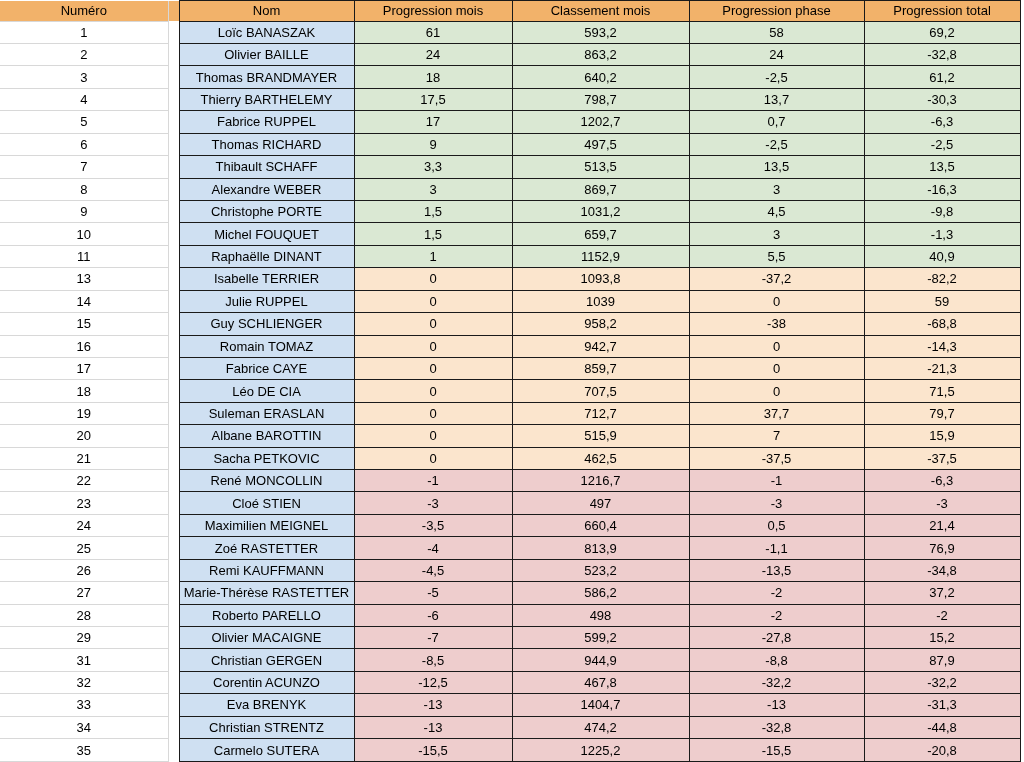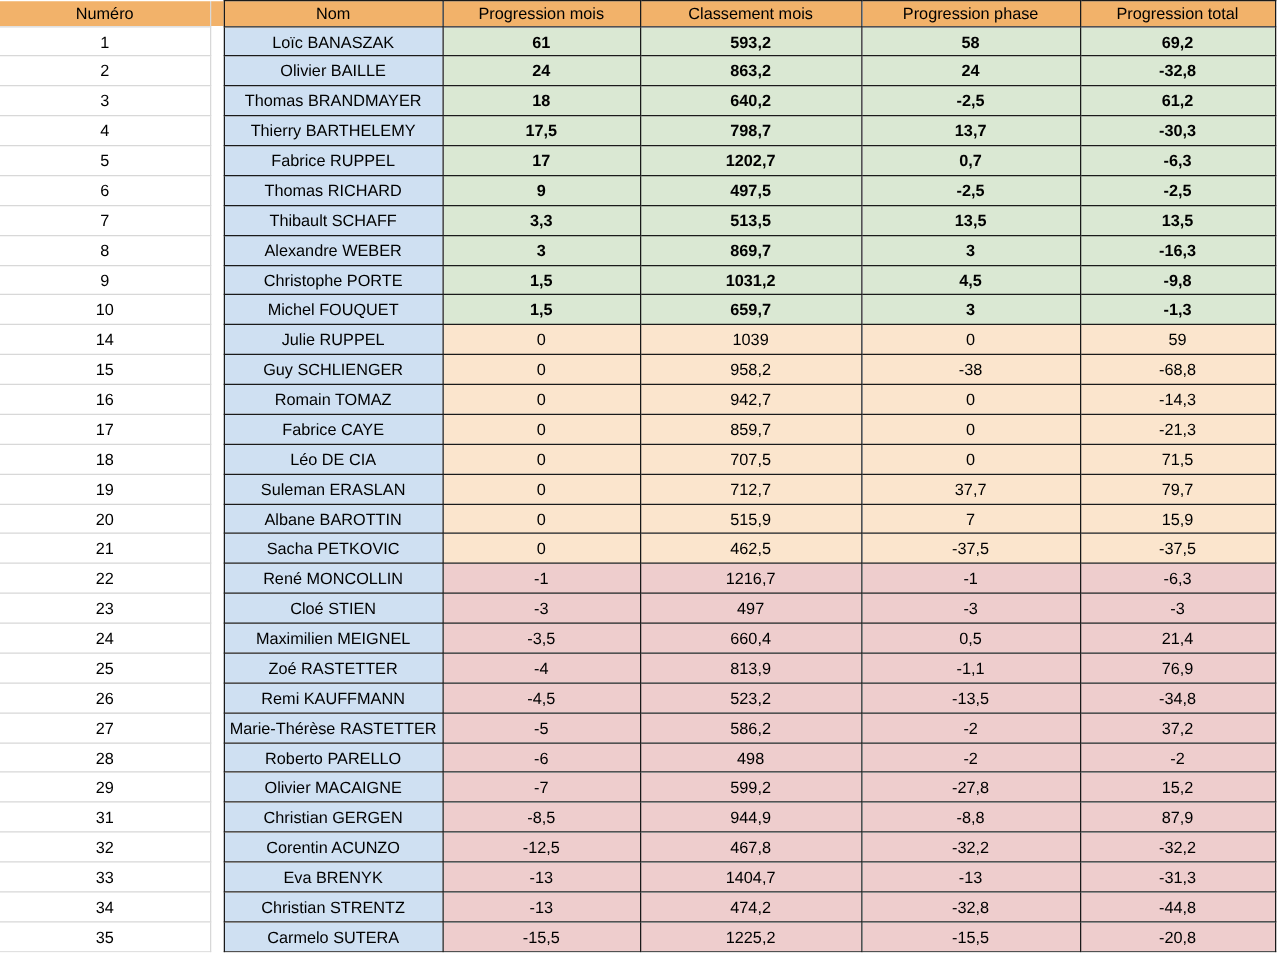--- a/index.html
+++ b/index.html
@@ -51,21 +51,21 @@
     background: #ffffff;
     border-right: 1px solid var(--grid-line);
     border-bottom: 1px solid var(--grid-line);
   }
   td.spacer { background: #ffffff; }
   td.nom {
     background: var(--name-bg);
     border: 1px solid var(--table-border);
   }
   td.val { border: 1px solid var(--table-border); }
-  td.val.positive { background: var(--positive-bg); font-weight: bold; }
+  td.val.positive { background: var(--positive-bg); }
   td.val.zero     { background: var(--zero-bg); }
   td.val.negative { background: var(--negative-bg); }
   td.pad { background: #ffffff; }
 </style>
 </head>
 <body>
 
 <div id="sheet">
   <table>
     <colgroup>
@@ -185,20 +185,40 @@
           <td class="num">10</td>
           <td class="spacer"></td>
           <td class="nom">Michel FOUQUET</td>
           <td class="val positive">1,5</td>
           <td class="val positive">659,7</td>
           <td class="val positive">3</td>
           <td class="val positive">-1,3</td>
           <td class="pad"></td>
         </tr>
         <tr>
+          <td class="num">11</td>
+          <td class="spacer"></td>
+          <td class="nom">Raphaëlle DINANT</td>
+          <td class="val positive">1</td>
+          <td class="val positive">1152,9</td>
+          <td class="val positive">5,5</td>
+          <td class="val positive">40,9</td>
+          <td class="pad"></td>
+        </tr>
+        <tr>
+          <td class="num">13</td>
+          <td class="spacer"></td>
+          <td class="nom">Isabelle TERRIER</td>
+          <td class="val zero">0</td>
+          <td class="val zero">1093,8</td>
+          <td class="val zero">-37,2</td>
+          <td class="val zero">-82,2</td>
+          <td class="pad"></td>
+        </tr>
+        <tr>
           <td class="num">14</td>
           <td class="spacer"></td>
           <td class="nom">Julie RUPPEL</td>
           <td class="val zero">0</td>
           <td class="val zero">1039</td>
           <td class="val zero">0</td>
           <td class="val zero">59</td>
           <td class="pad"></td>
         </tr>
         <tr>

